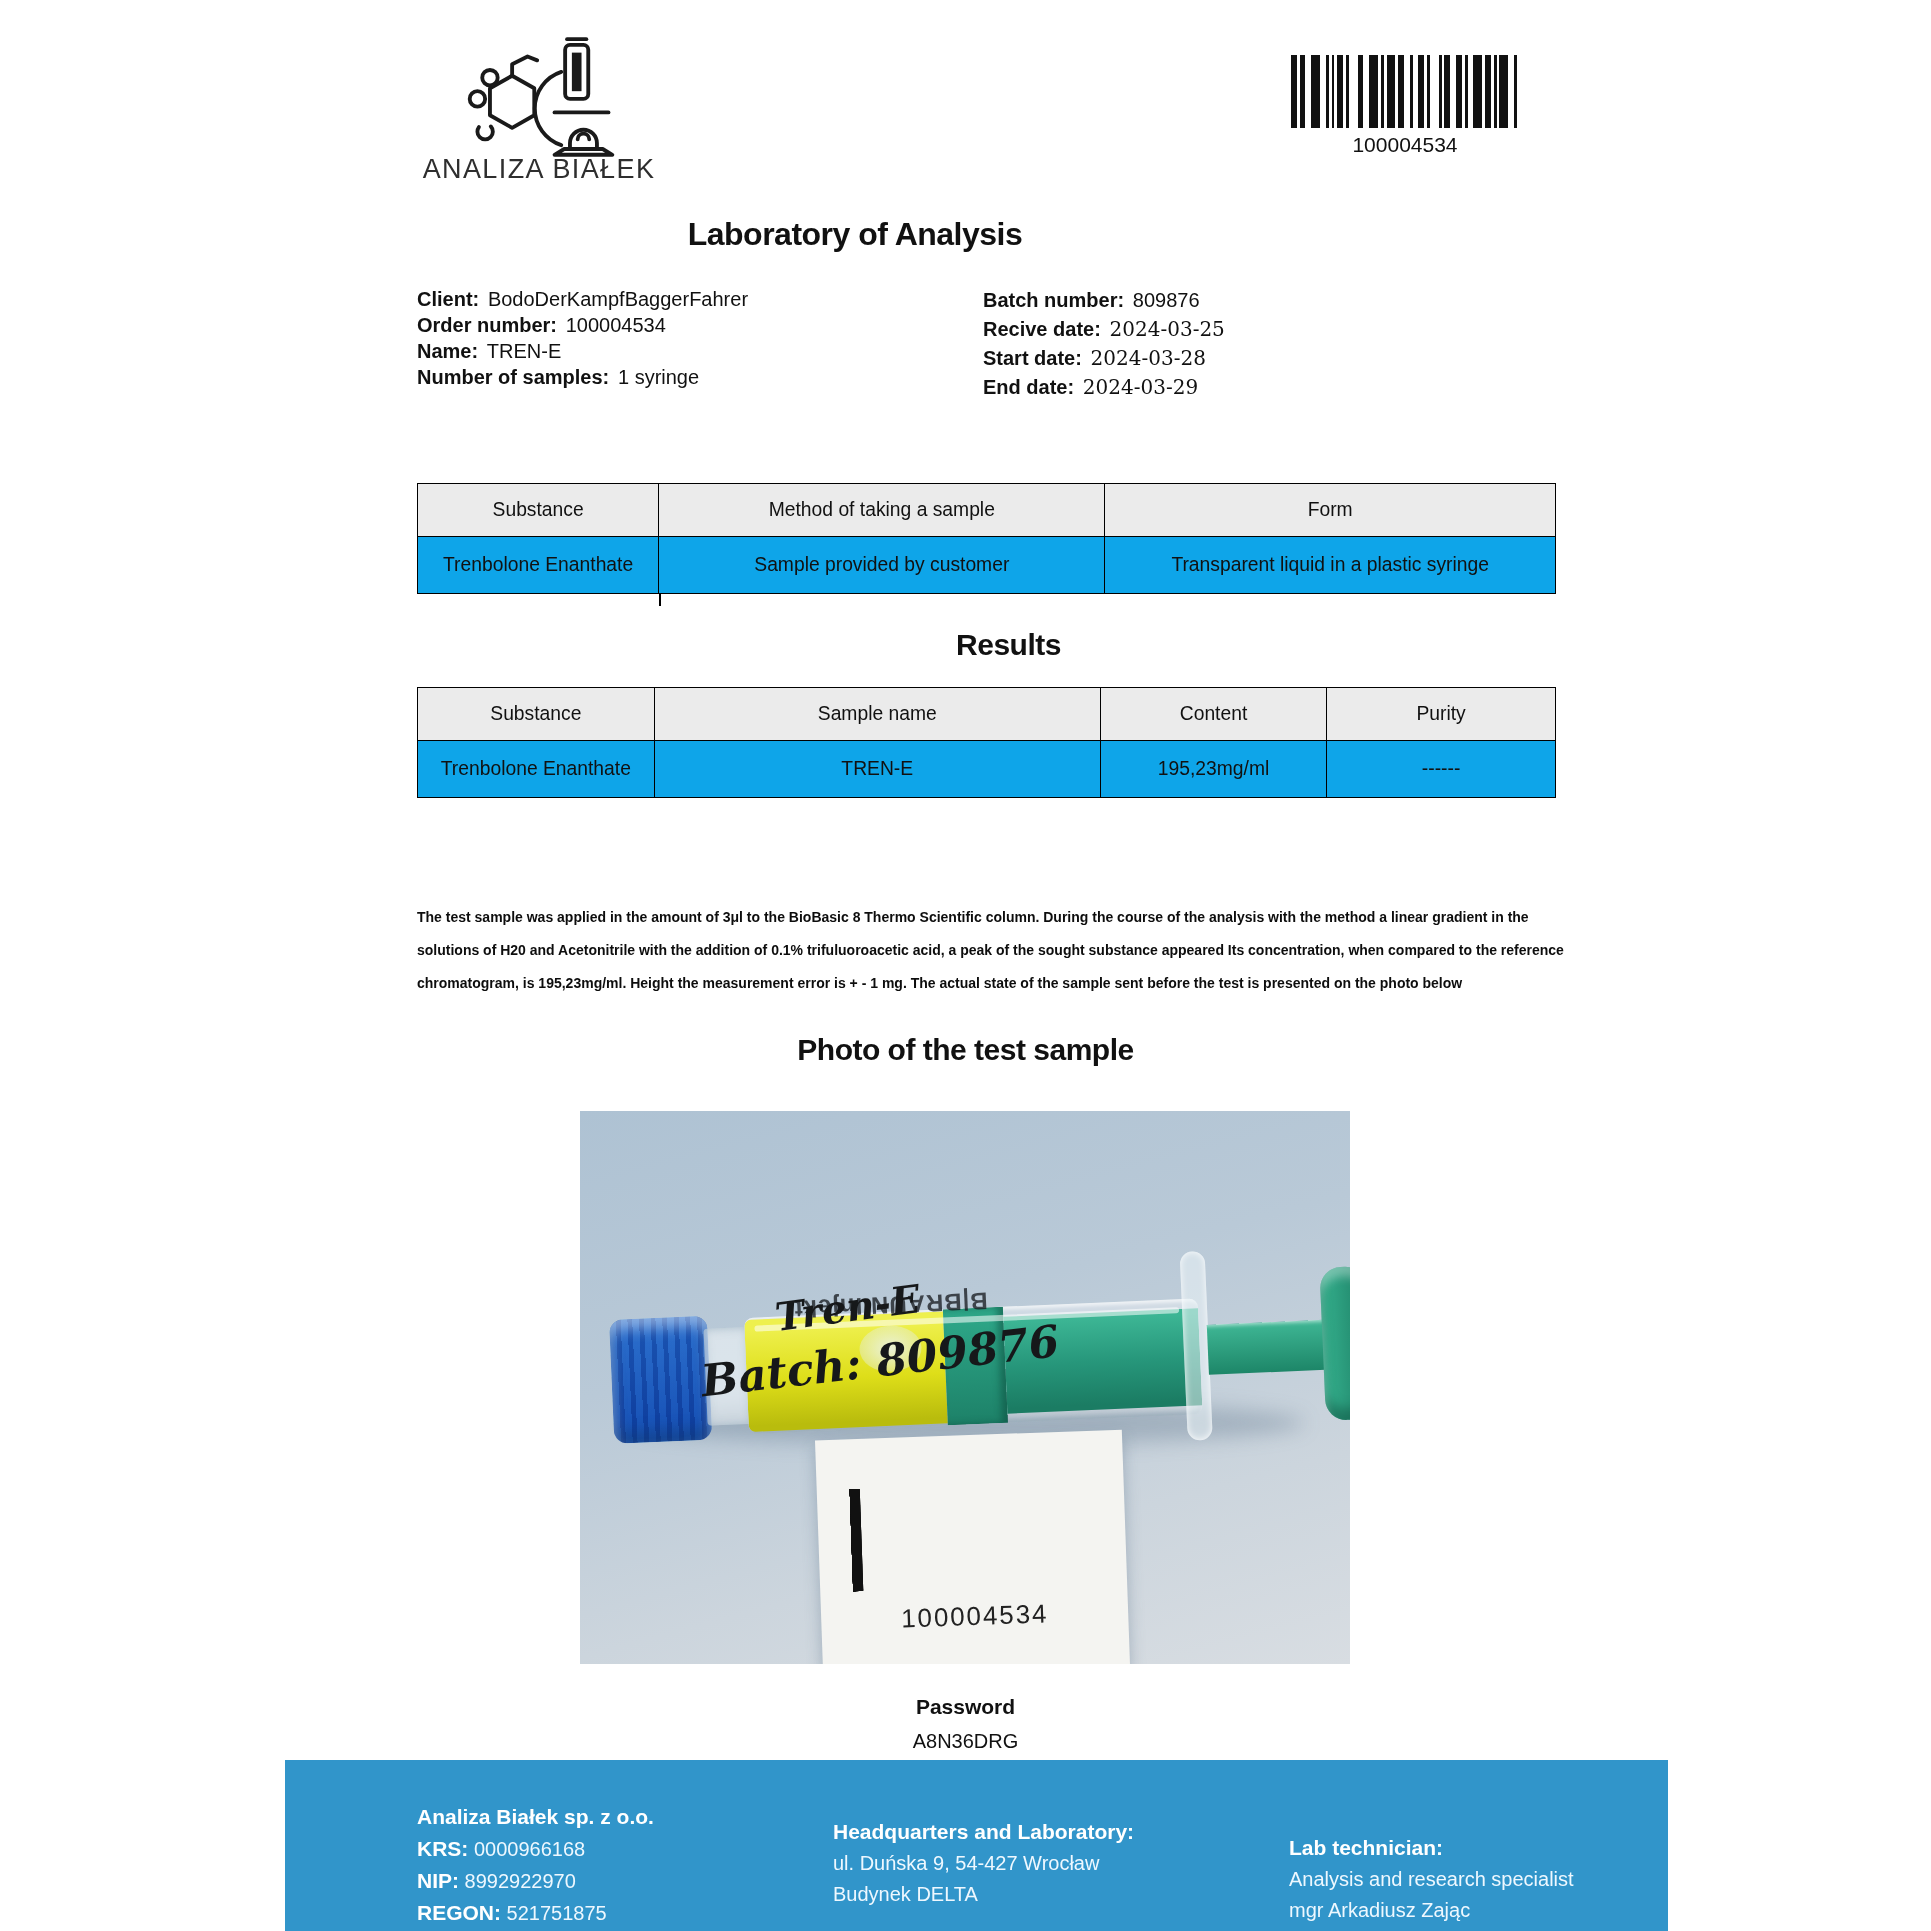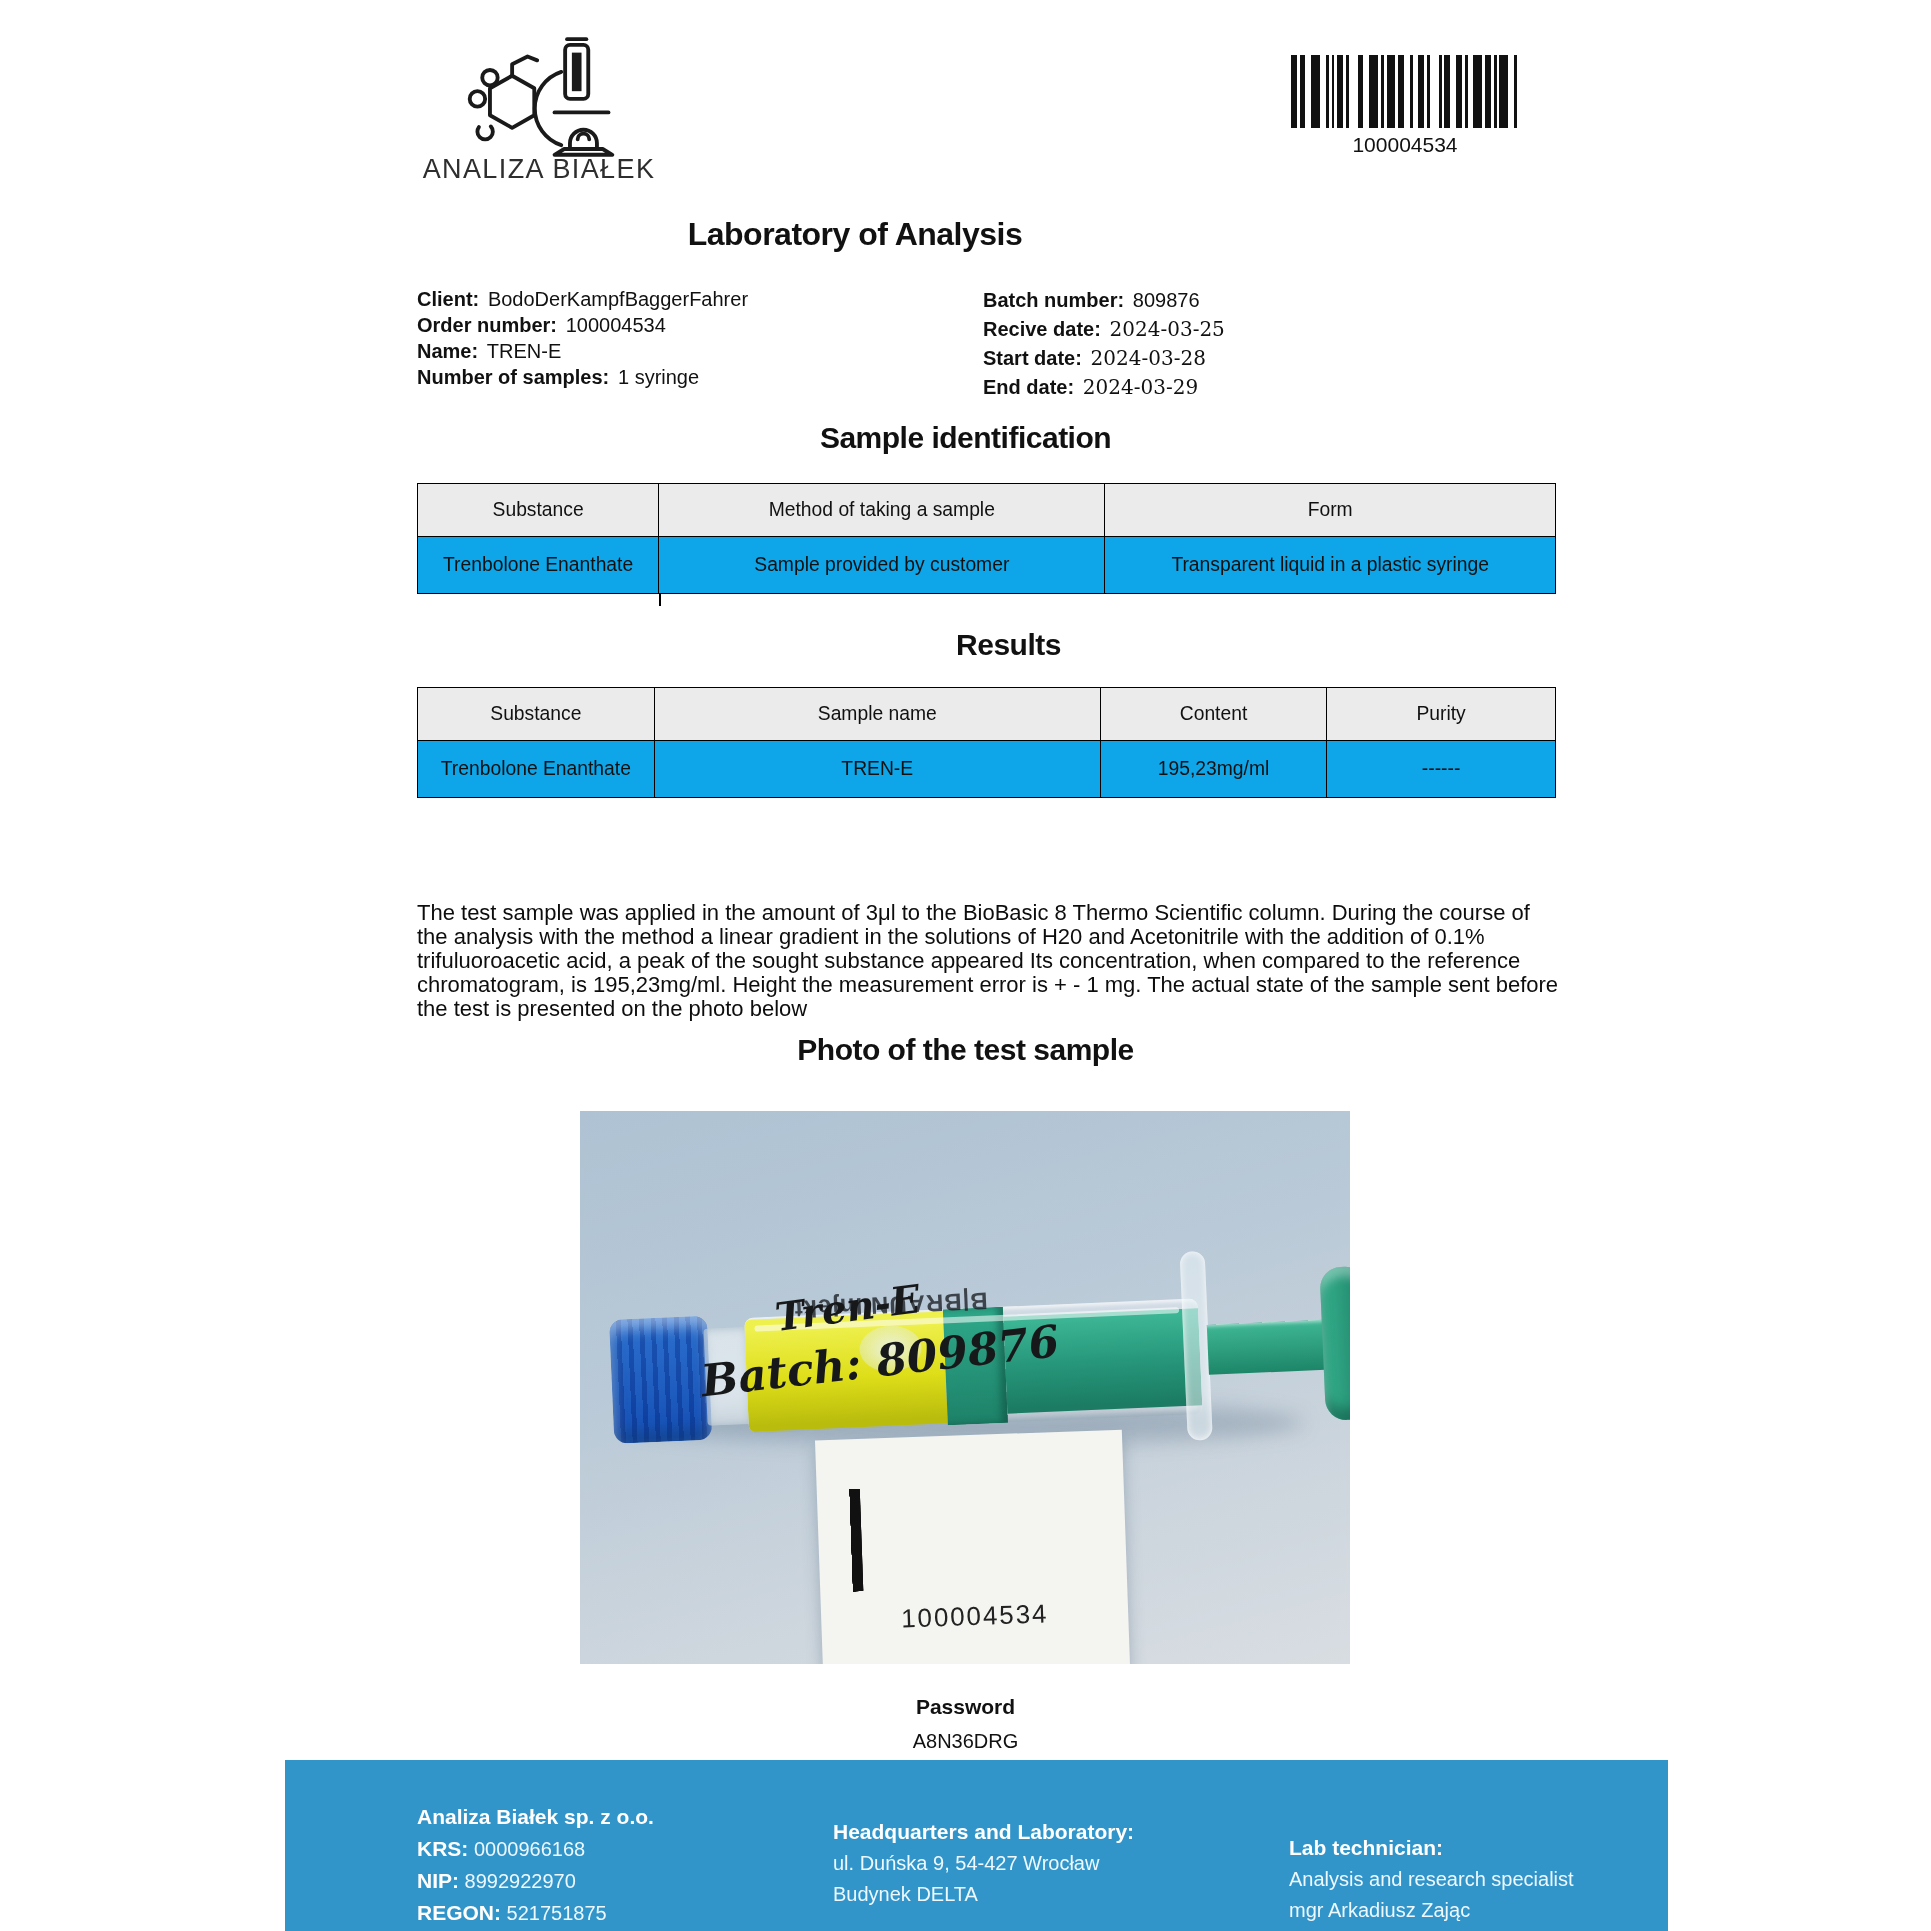--- a/index.html
+++ b/index.html
@@ -25,21 +25,21 @@
   .serif{font-family:"DejaVu Serif","Liberation Serif",serif;}
 
   
   table.doc{position:absolute;left:417px;width:1139px;border-collapse:collapse;table-layout:fixed;}
   table.doc th,table.doc td{border:1.9px solid #000;text-align:center;font-weight:400;font-size:19.3px;padding:0;}
   table.doc th{background:#ebebeb;height:52px;}
   table.doc td{height:56px;background:#0ea5e9;}
   .tick{position:absolute;width:1.9px;height:12.6px;background:#000;}
 
   
-  .comment{position:absolute;left:417px;top:901px;width:1147px;font-size:22px;line-height:24px;color:#0d0d0d;}
+  .comment{position:absolute;left:417px;top:901px;width:1147px;font-size:14px;line-height:33px;color:#0d0d0d;font-weight:bold;}
 
   
   .photo{position:absolute;left:580px;top:1111px;width:770px;height:553px;overflow:hidden;
          background:linear-gradient(165deg,#aec2d3 0%,#b9c9d7 38%,#ccd5dd 72%,#d8dde2 100%);}
   .photo *{position:absolute;}
   .syringe-shadow{left:48px;top:290px;width:676px;height:44px;border-radius:50%;
                   background:rgba(70,95,120,.28);filter:blur(9.7px);}
   .syringe{left:27px;top:162px;width:738px;height:170px;transform:rotate(-2.5deg);}
   .cap{left:3.9px;top:31px;width:98px;height:124px;border-radius:13.5px;
        background:repeating-linear-gradient(90deg,#5b9fe2 0 6.8px,#3878c4 6.8px 11.6px),linear-gradient(#7db4e8,#3b7ecb);
@@ -167,21 +167,20 @@
     <div class="info-line"><b>Name:</b><span>TREN-E</span></div>
     <div class="info-line"><b>Number of samples:</b><span>1 syringe</span></div>
   </div>
   <div class="info-right">
     <div class="info-line"><b>Batch number:</b><span>809876</span></div>
     <div class="info-line"><b>Recive date:</b><span class="serif">2024-03-25</span></div>
     <div class="info-line"><b>Start date:</b><span class="serif">2024-03-28</span></div>
     <div class="info-line"><b>End date:</b><span class="serif">2024-03-29</span></div>
   </div>
 
-  <div class="h2" style="top:421px;">Sample identification</div>
   <table class="doc" style="top:483px;">
     <colgroup>
         <col style="width:21.2%">
         <col style="width:39.2%">
         <col style="width:39.6%">
       </colgroup>
     <tbody>
         <tr>
       <th>Substance</th>
       <th>Method of taking a sample</th>

